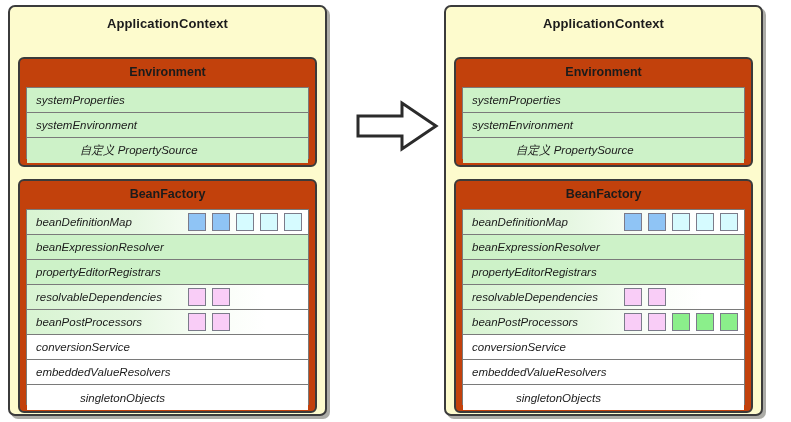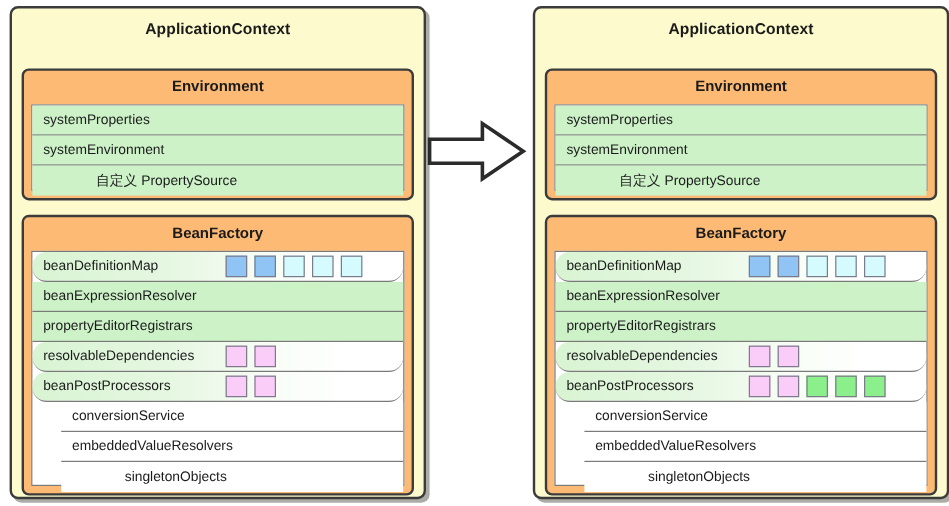--- a/index.html
+++ b/index.html
@@ -17,21 +17,21 @@
 
   .diagram {
     position: absolute;
     inset: 0;
   }
 
   
   .app-context {
     position: absolute;
     top: 5px;
-    width: 347px;
+    width: 319px;
     height: 411px;
     background: #fdfbcd;
     border: 2px solid #3b3b3b;
     border-radius: 7px;
     box-sizing: border-box;
     box-shadow: 3px 3px 0 rgba(70,70,60,0.45);
   }
   .app-context.left  { left: 8px; }
   .app-context.right { left: 444px; }
 
@@ -43,21 +43,21 @@
     padding-top: 9px;
     padding-bottom: 8px;
     letter-spacing: 0.1px;
   }
 
   
   .inner-box {
     position: absolute;
     left: 8px;
     right: 8px;
-    background: #fdba74;
+    background: #c2410c;
     border: 2px solid #3b3b3b;
     border-radius: 6px;
     box-sizing: border-box;
   }
   .inner-box .box-title {
     text-align: center;
     font-weight: bold;
     font-size: 12.5px;
     color: #1b1b1b;
     padding-top: 6px;
@@ -81,31 +81,31 @@
   .bf-box  .rows { top: 28px; }
 
   .row {
     position: relative;
     height: 25px;
     box-sizing: border-box;
     border-bottom: 1px solid #7a7a7a;
     display: flex;
     align-items: center;
     background: #ffffff;
+    font-style: italic;
   }
   .row:last-child { border-bottom: none; padding-left: 44px; }
 
   .row.fill-green {
     background: #cdf2c8;
   }
   .row.grad-green {
     background: linear-gradient(to right, #d8f4d2 0%, #e6f7e2 38%, #f7fdf5 62%, #ffffff 85%);
-    border-radius: 12px;
-  }
-  .row.plain { background: #ffffff; margin-left: 24px; }
+  }
+  .row.plain { background: #ffffff; }
 
   .row-label {
     font-size: 11.5px;
     color: #1b1b1b;
     padding-left: 9px;
     white-space: nowrap;
     z-index: 2;
   }
 
   .chips {

